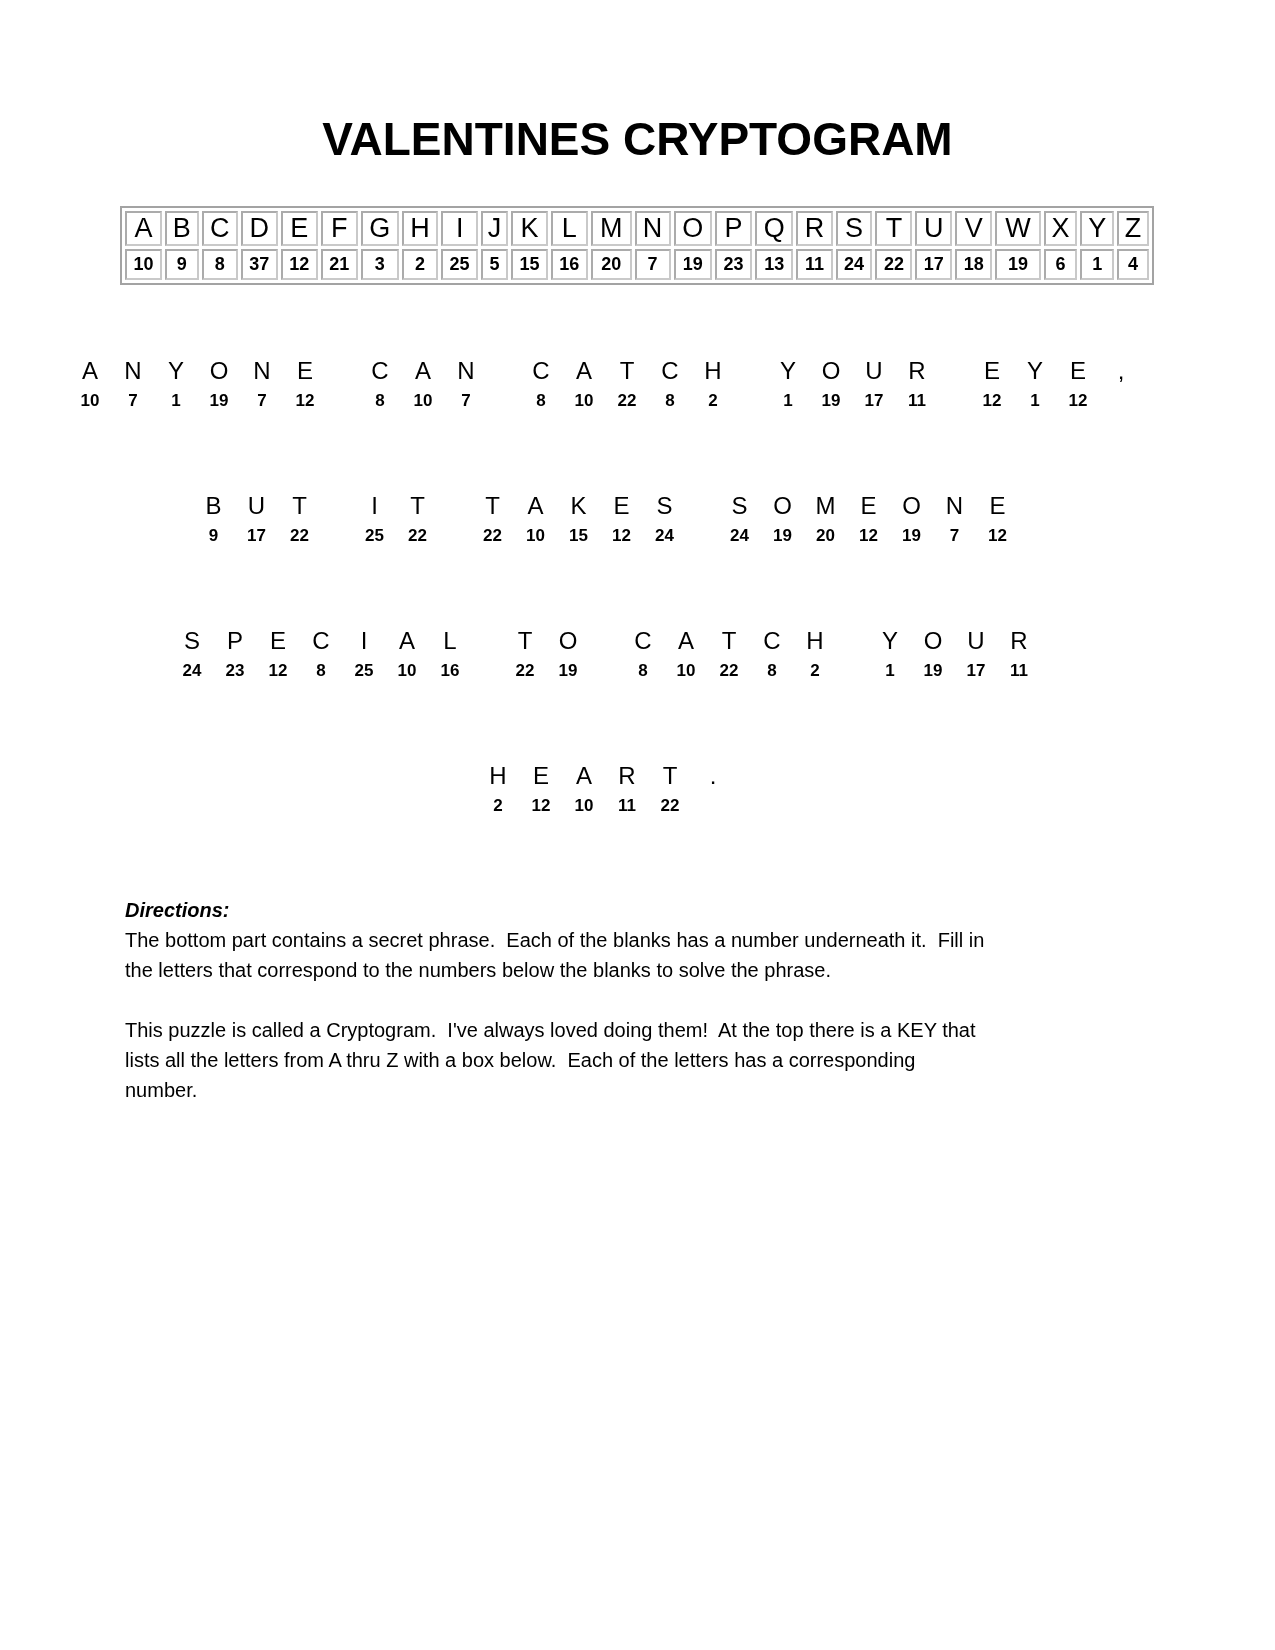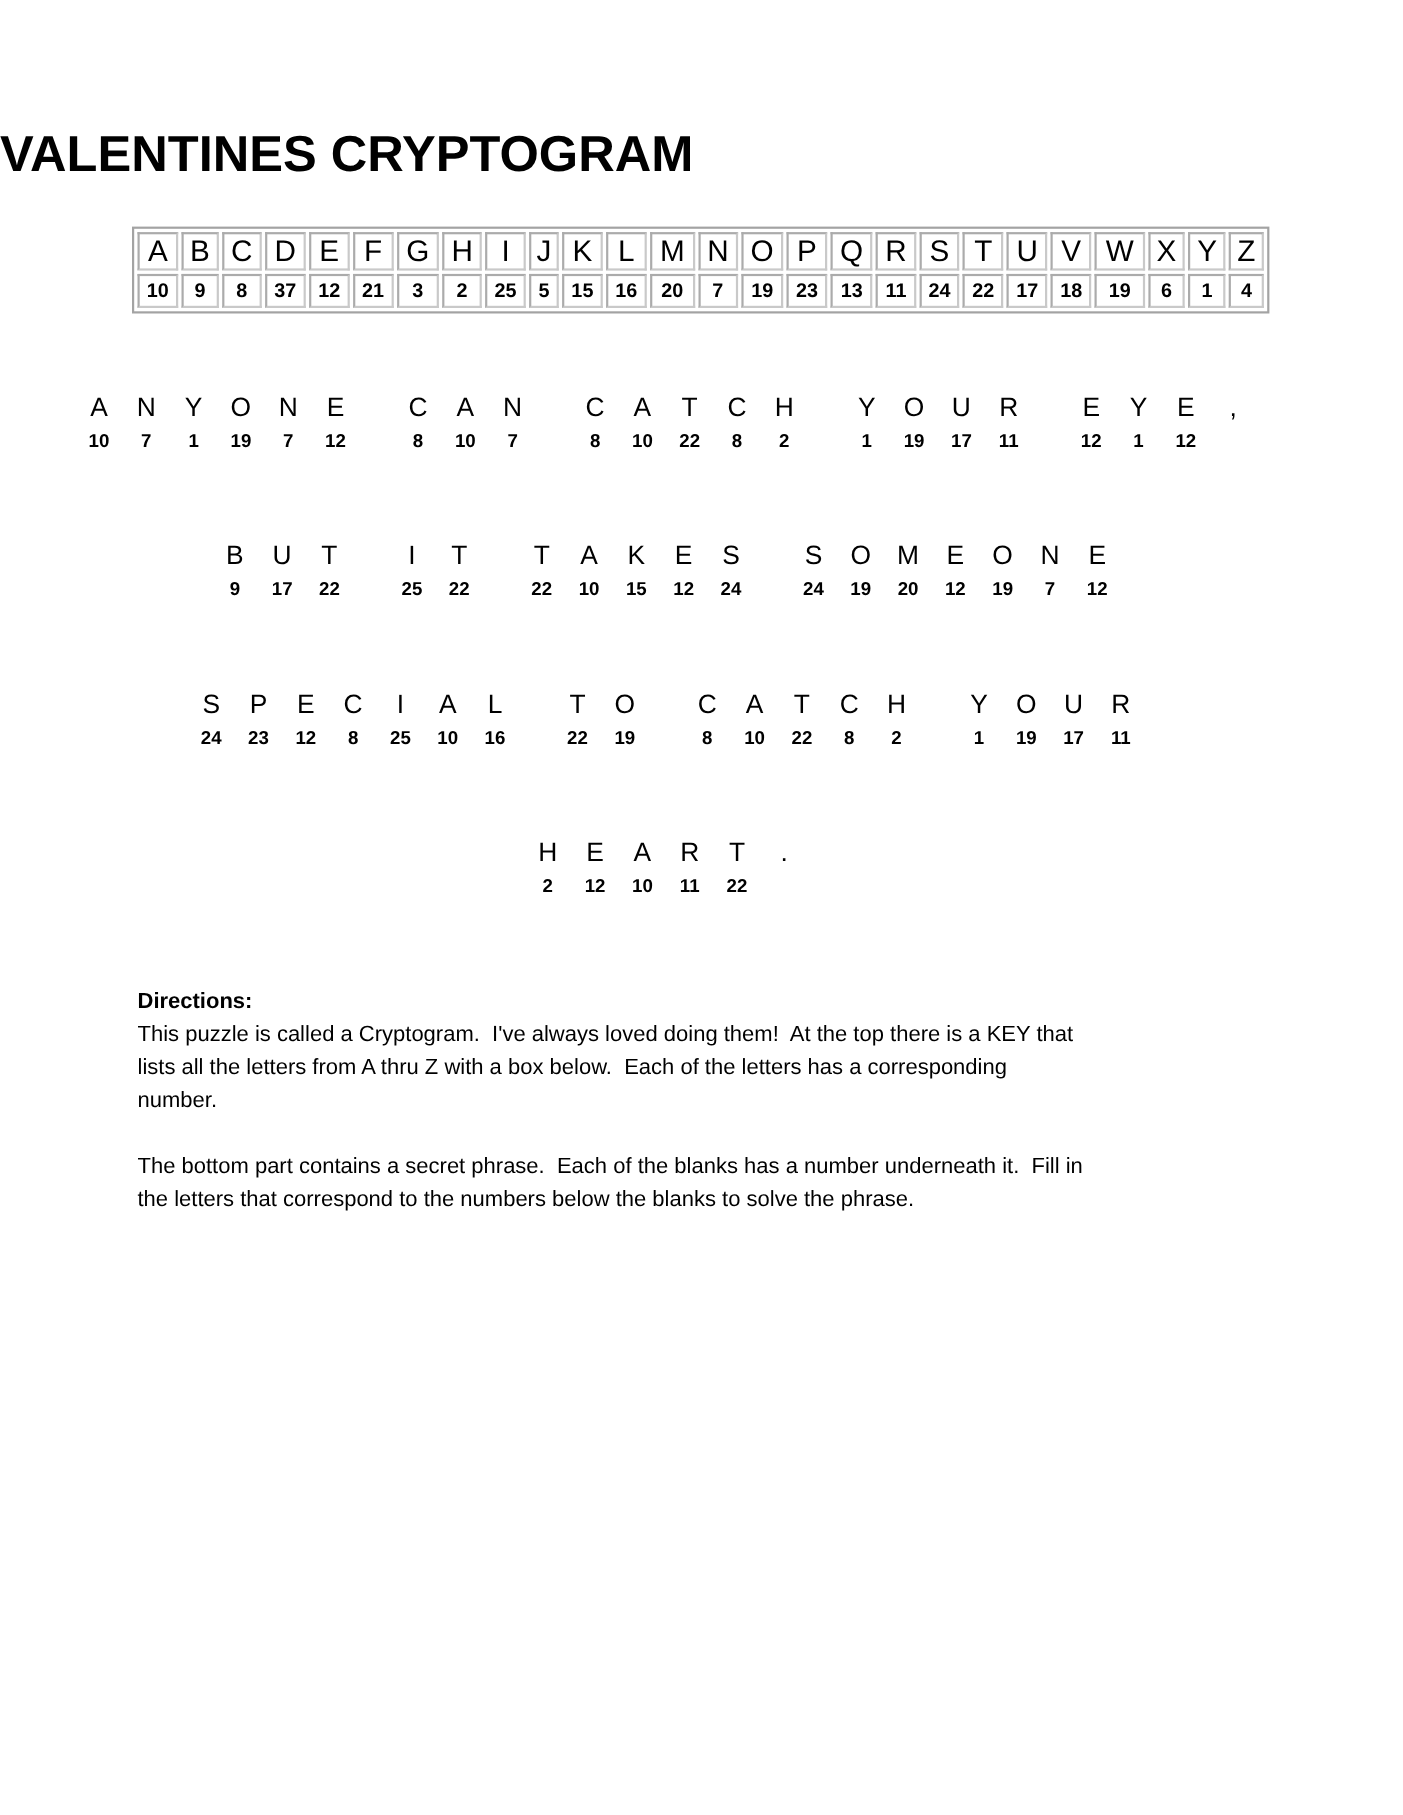--- a/index.html
+++ b/index.html
@@ -7,20 +7,21 @@
   body {
     width: 1275px;
     height: 1650px;
     position: relative;
     font-family: "Liberation Sans", sans-serif;
     color: #000000;
     overflow: hidden;
   }
   .page-title {
     margin-top: 112px;
+    text-align: center;
     font-size: 46px;
     font-weight: bold;
     letter-spacing: 0px;
   }
   
   .key-wrap {
     margin: 40px 0 0 120px;
     width: 1034px;
   }
   table.key-table {
@@ -79,20 +80,21 @@
   
   .directions {
     margin: 14px 130px 0 125px;
     font-size: 20px;
     line-height: 30px;
   }
   .directions-heading {
     font-weight: bold;
     font-size: 20px;
     line-height: 30px;
+    font-style: italic;
   }
   .directions p {
     white-space: pre-wrap;
     margin: 0 0 30px 0;
   }
 </style>
 </head>
 <body>
 
 <h1 class="page-title">VALENTINES CRYPTOGRAM</h1>
@@ -446,18 +448,18 @@
         <div class="pcell">
           <div class="pletter">.</div>
           <div class="pnum"></div>
         </div>
       </div>
     </div>
   </div>
 
 <div class="directions">
   <div class="directions-heading">Directions:</div>
+  <p>The bottom part contains a secret phrase.  Each of the blanks has a number underneath it.  Fill in
+the letters that correspond to the numbers below the blanks to solve the phrase.</p>
   <p>This puzzle is called a Cryptogram.  I've always loved doing them!  At the top there is a KEY that
 lists all the letters from A thru Z with a box below.  Each of the letters has a corresponding
 number.</p>
-  <p>The bottom part contains a secret phrase.  Each of the blanks has a number underneath it.  Fill in
-the letters that correspond to the numbers below the blanks to solve the phrase.</p>
 </div>
 
 </body></html>

